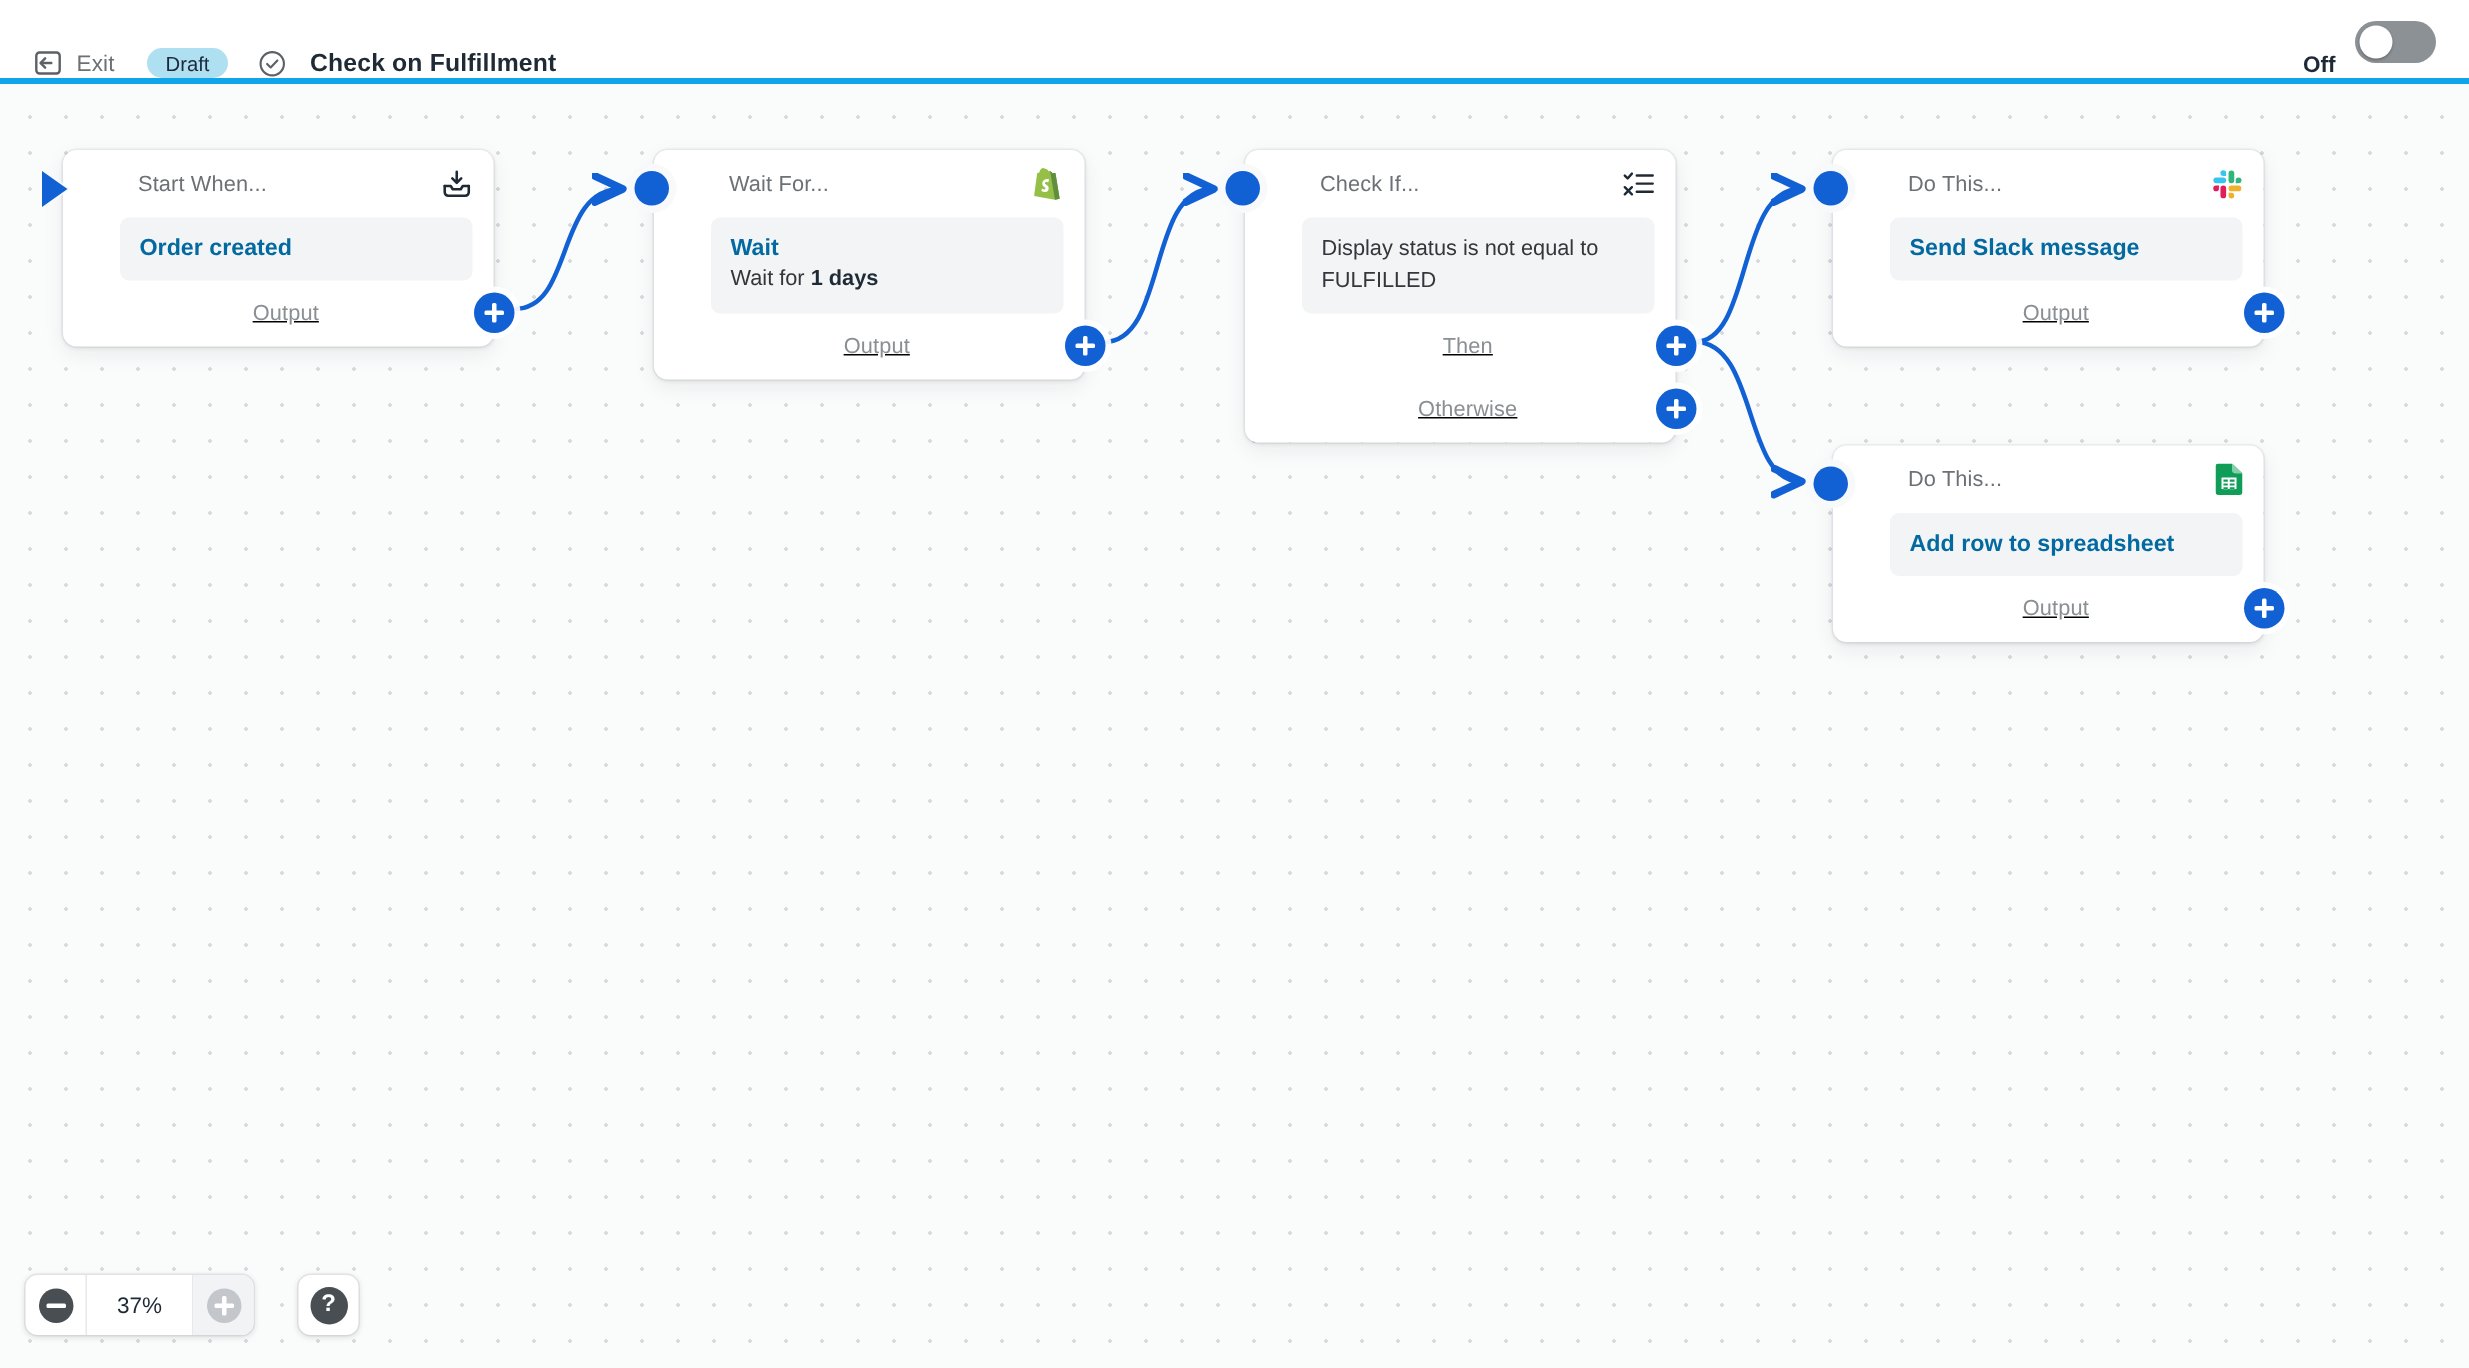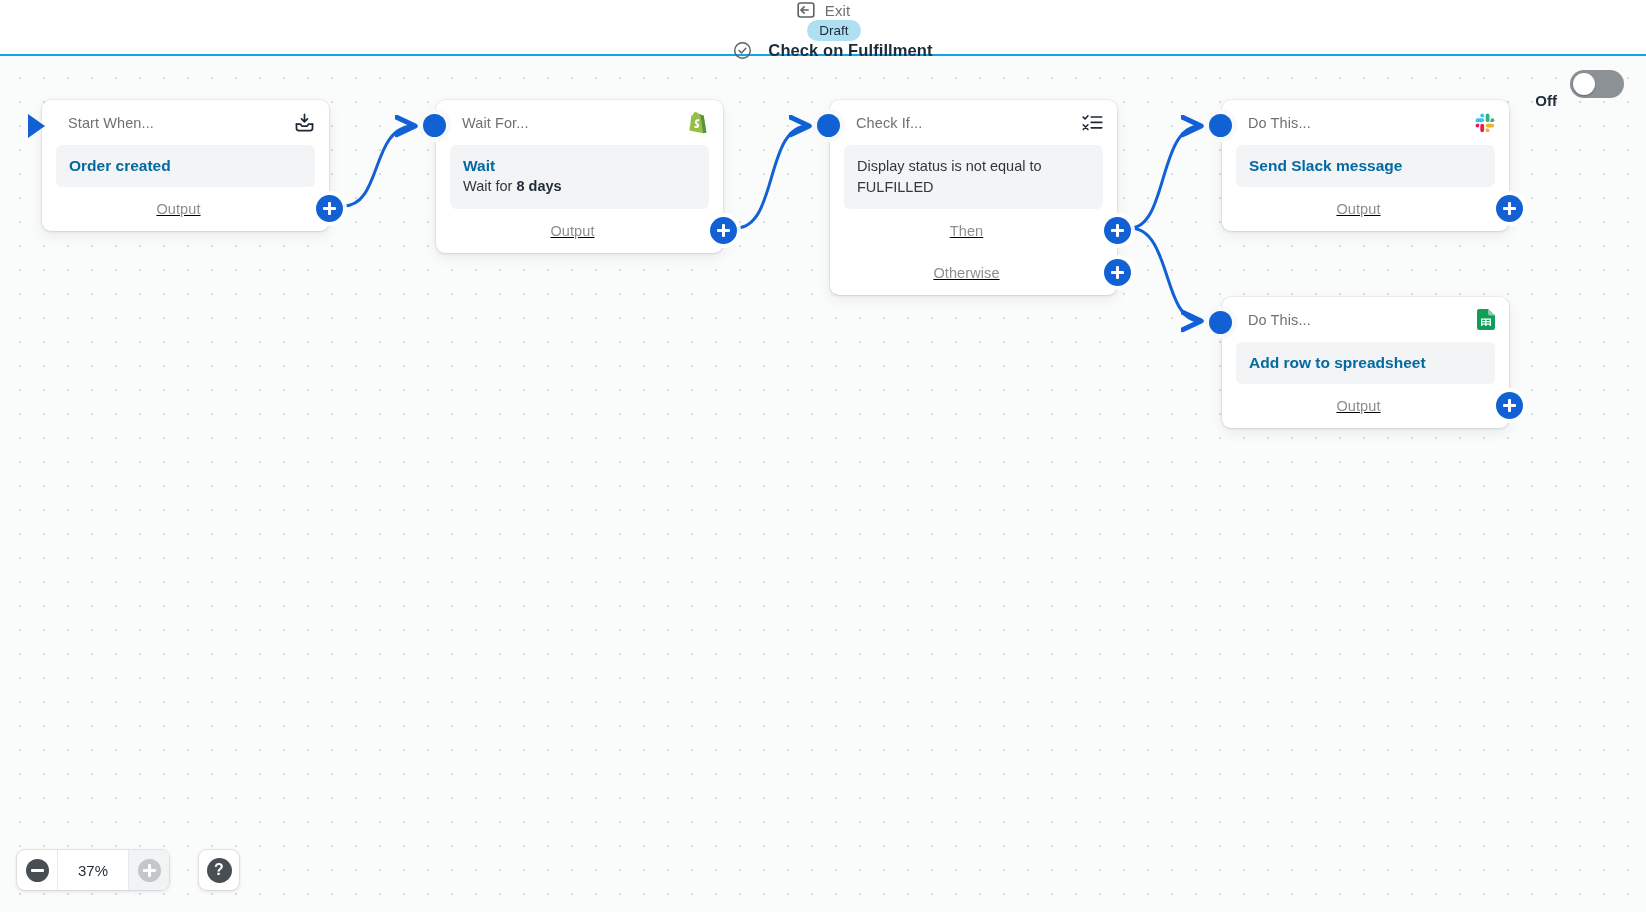--- a/index.html
+++ b/index.html
@@ -8,25 +8,24 @@
     font-family: "Liberation Sans", sans-serif;
     background: #ffffff;
     overflow: hidden;
   }
 
   
   .topbar {
     position: absolute; left: 0; top: 0;
     width: 1646px; height: 56px;
     background: #ffffff;
-    border-bottom: 2px solid #0ea5e9;
-    display: flex; align-items: center;
+    border-bottom: 4px solid #0ea5e9;
+    display: flex; align-items: flex-end;
     padding: 0 22px;
     z-index: 40;
-    flex-direction: column;
   }
   .exit-group { display: flex; align-items: center; gap: 9px; cursor: pointer; }
   .exit-icon { width: 20px; height: 20px; display: block; }
   .exit-label { font-size: 15px; color: #6d7175; letter-spacing: .1px; }
 
   .draft-badge {
     margin-left: 22px;
     background: #aee0f2;
     color: #1d2939;
     font-size: 13.5px;
@@ -64,20 +63,21 @@
   }
   .wires { position: absolute; left: 0; top: 0; width: 1646px; height: 856px; }
 
   
   .node {
     position: absolute;
     background: #ffffff;
     border-radius: 9px;
     box-shadow: 0 0 0 1px rgba(22,29,37,.045), 0 1px 3px rgba(22,29,37,.10), 0 5px 14px rgba(22,29,37,.07);
     z-index: 10;
+    padding-left: 24px;
   }
   .node-head {
     height: 45px;
     display: flex; align-items: center;
     padding: 0 14px 0 26px;
   }
   .node-head .head-title { font-size: 14.5px; color: #6d7175; letter-spacing: .1px; }
   .node-head .head-icon { margin-left: auto; display: flex; align-items: center; }
 
   .node-body { padding: 0 14px; }
@@ -250,21 +250,21 @@
           <path d="M14.6 3.3c-.1 0-1.9.15-1.9.15s-1.3-1.3-1.45-1.45c-.15-.15-.42-.1-.53-.07-.01 0-.28.08-.72.22C9.55 1.27 8.86.5 7.85.5c-.07 0-.14.01-.21.02C7.36.2 6.95 0 6.47 0 4.9 0 4.15 1.96 3.92 2.96c-.61.19-1.05.32-1.1.34-.34.11-.35.12-.39.44C2.4 3.98.5 18.6.5 18.6L14.3 21.2l3.2-.78S14.72 3.32 14.6 3.3z" fill="#95BF46"></path>
           <path d="M14.6 3.3c-.1 0-1.9.15-1.9.15s-1.3-1.3-1.45-1.45a.33.33 0 00-.18-.09L14.3 21.2l3.2-.78S14.72 3.32 14.6 3.3z" fill="#5E8E3E"></path>
           <path d="M10.3 8.05l-.4 1.47s-.58-.27-1.27-.23c-1.02.07-1.02.71-1.01.87.05.87 2.35 1.06 2.48 3.1.1 1.61-.85 2.71-2.23 2.8-1.66.1-2.57-.88-2.57-.88l.35-1.5s.92.7 1.65.65c.48-.3.65-.42.63-.79-.07-1.14-1.94-1.07-2.06-2.94-.1-1.57.93-3.16 3.22-3.3.89-.06 1.21.18 1.21.18z" fill="#fff"></path>
           <path d="M7.64 2.98c-.37.12-.79.24-1.24.38.43-1.65 1.24-2.46 1.94-2.76-.38.79-.6 1.82-.7 2.38zM6.48.46c.13 0 .26.04.38.13-.66.31-1.37 1.1-1.67 2.67l-1.26.39C4.28 2.53 4.93.46 6.48.46z" fill="#fff" opacity=".0"></path>
         </svg>
       </span>
     </div>
     <div class="node-body">
       <div class="body-box">
         <div class="body-title">Wait</div>
-        <div class="body-sub"><span>Wait for </span><b>8 days</b></div>
+        <div class="body-sub"><span>Wait for </span><b>1 days</b></div>
       </div>
     </div>
     <div class="port-row">
       <span class="port-label">Output</span>
       <span class="plus-btn" style="top:8px;"></span>
     </div>
   </div>
 
   <div class="node" style="left:830px; top:44px; width:287px;">
     <span class="in-dot"></span>

